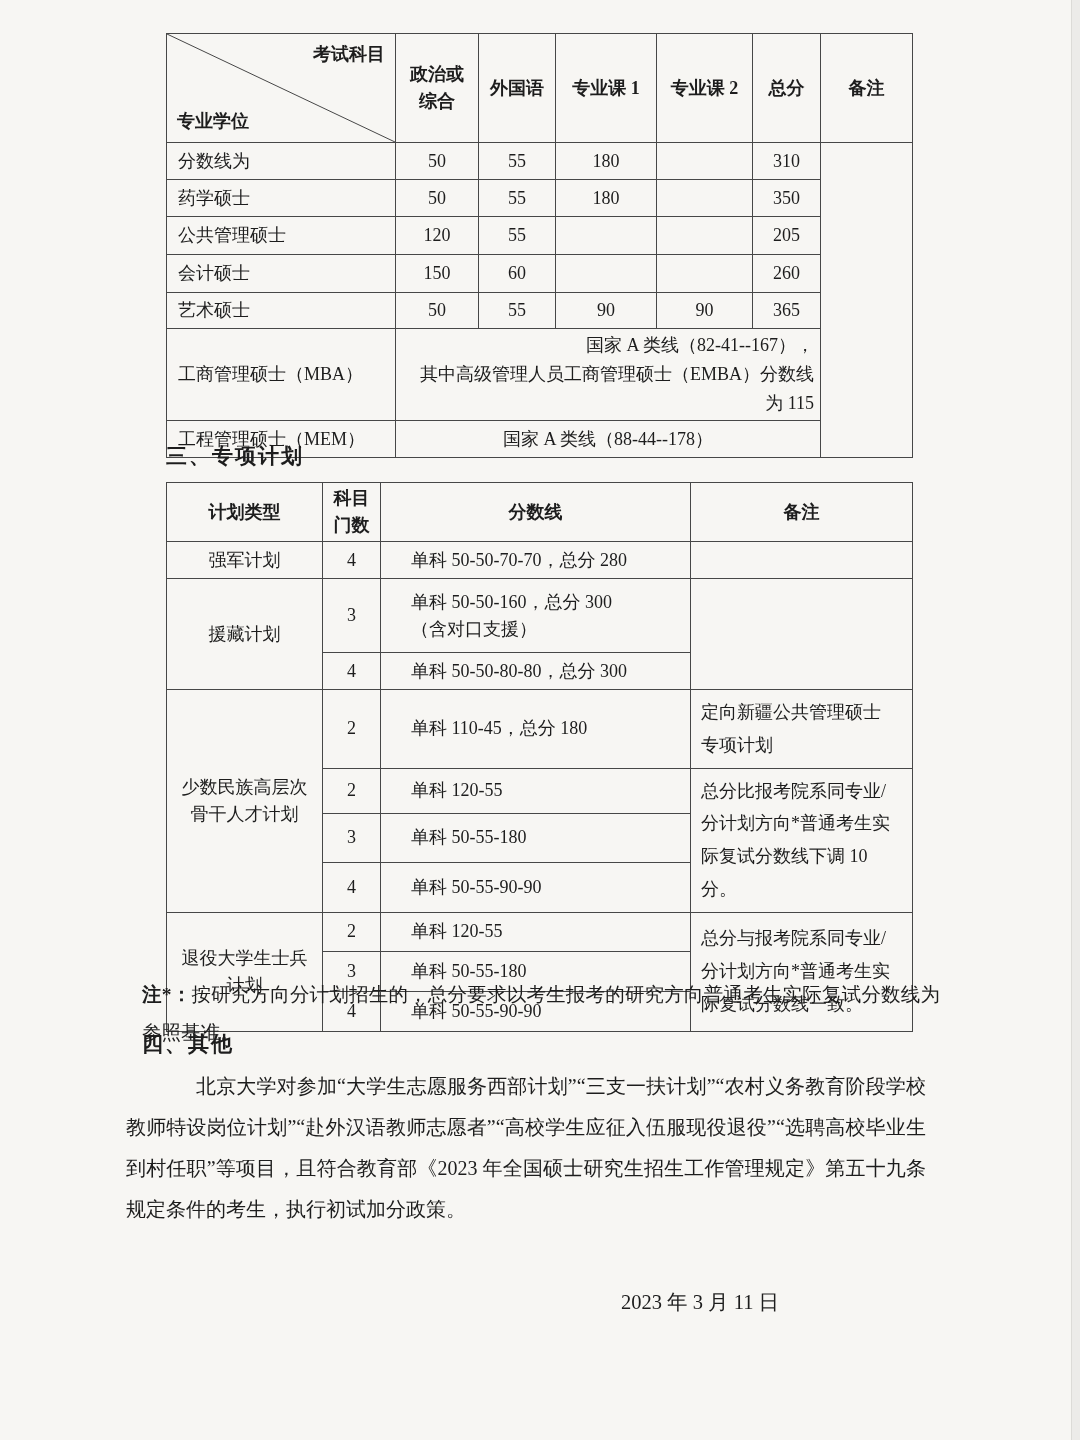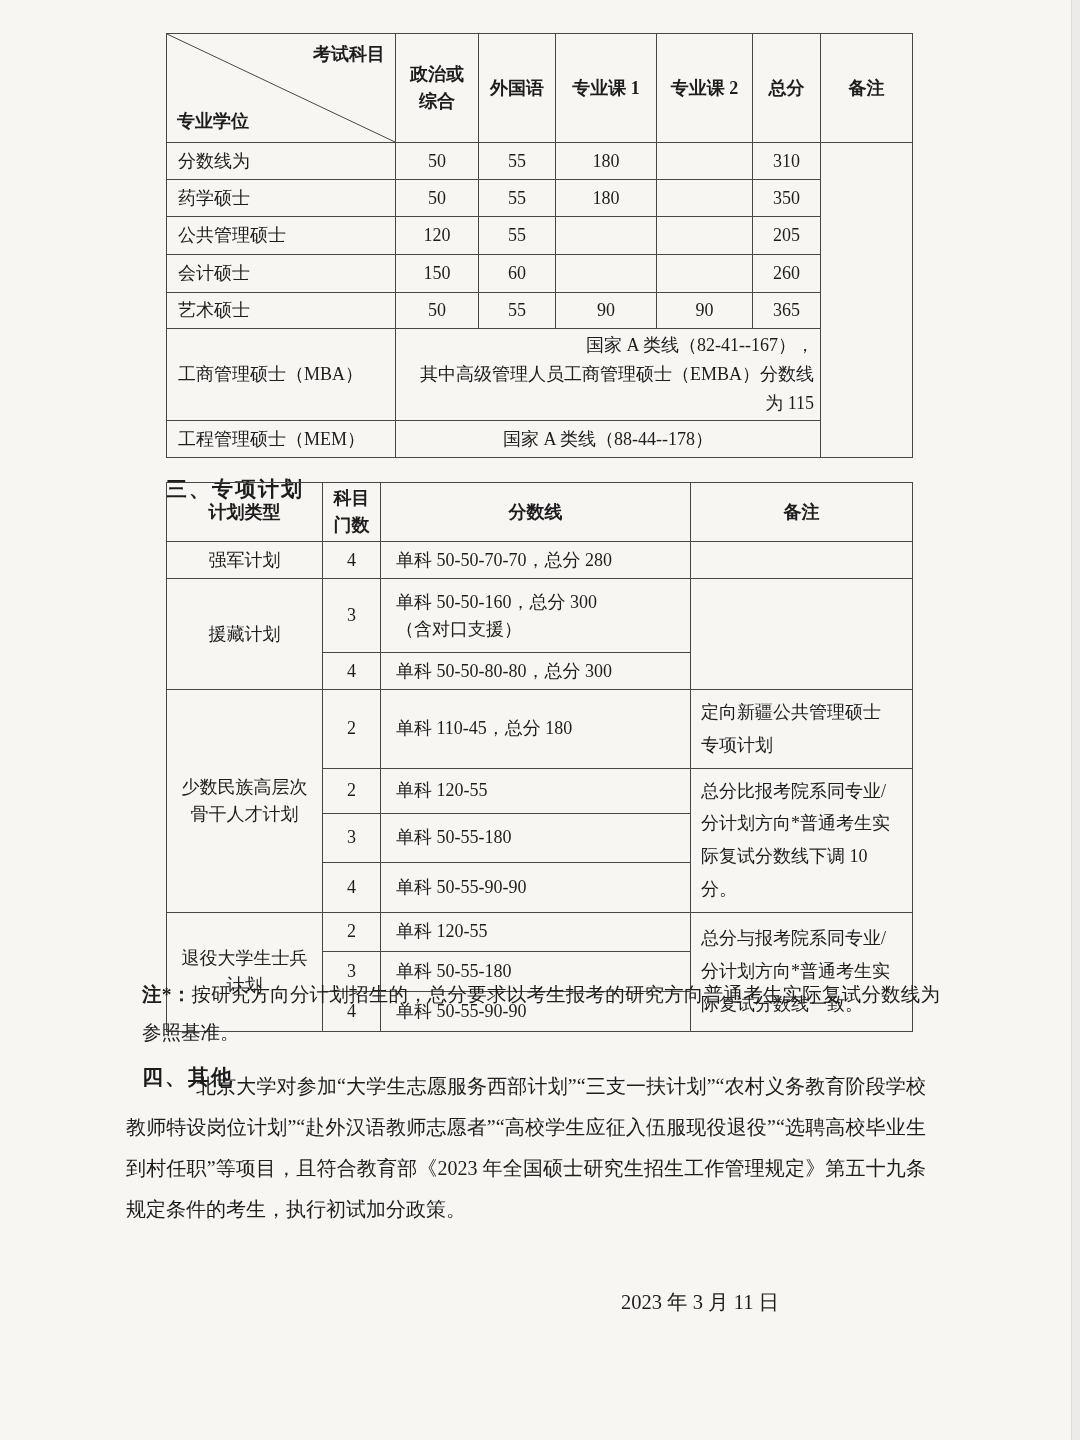--- a/index.html
+++ b/index.html
@@ -39,27 +39,26 @@
   #table1 .diag svg { position: absolute; inset: 0; width: 100%; height: 100%; }
   #table1 .diag .diag-top { position: absolute; top: 7px; right: 10px; font-weight: bold; margin-left: 39px; }
   #table1 .diag .diag-bottom { position: absolute; bottom: 7px; left: 10px; font-weight: bold; }
   #table1 .mba-text { text-align: right; padding-left: 14px; line-height: 1.62; }
   
   .sec-title {
     position: absolute;
     font-size: 21px;
     font-weight: bold;
     letter-spacing: 2px;
-    margin-top: 33px;
   }
   #s3-title { left: 166px; top: 442px; }
   #s4-title { left: 142px; top: 1030px; }
   
   #table2 { left: 166px; top: 482px; width: 746px; }
-  #table2 .score { text-align: left; padding-left: 15px; }
+  #table2 .score { text-align: left; padding-left: 30px; }
   #table2 .remark-text {
     text-align: left; padding: 6px 10px; line-height: 1.82; word-break: break-all;
   }
   
   #note {
     position: absolute; left: 142px; top: 976px; width: 798px;
     font-size: 19.5px; line-height: 38px; text-align: justify;
   }
   #note b { font-weight: bold; }
   #para {

